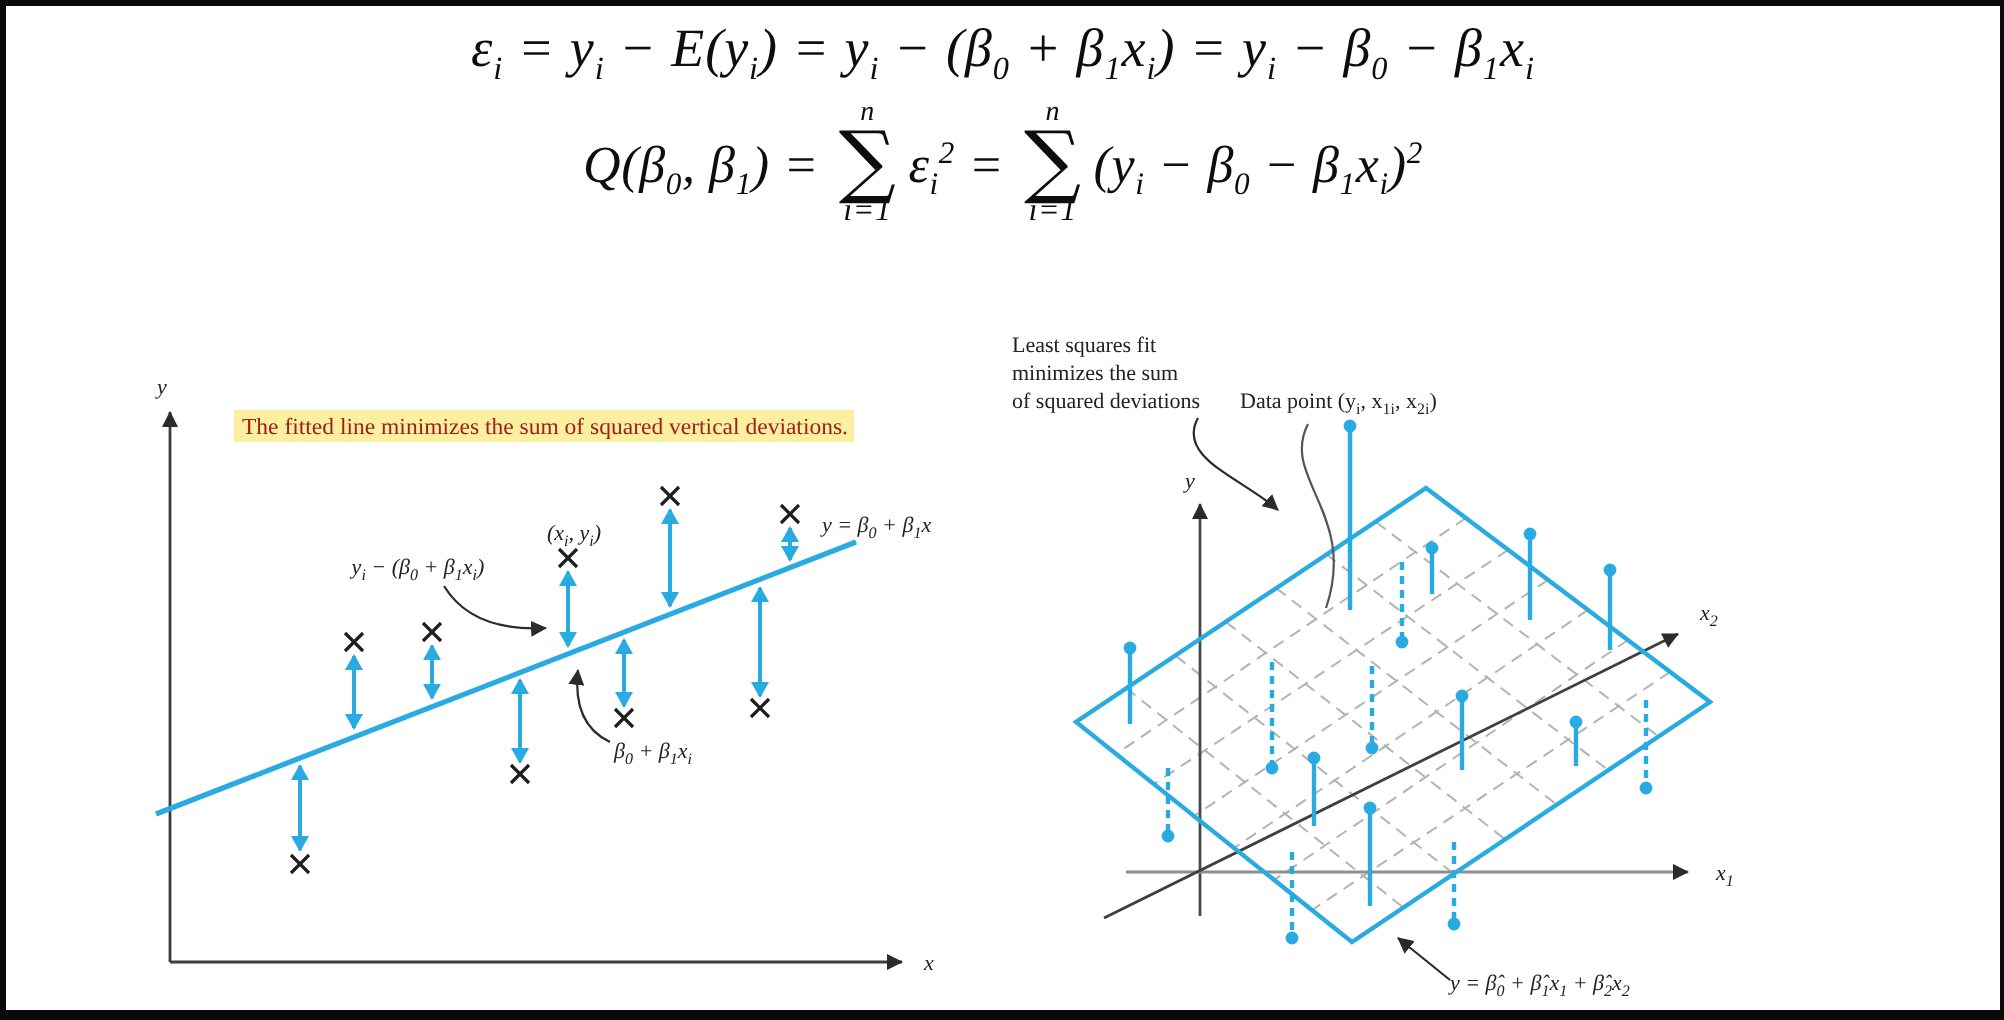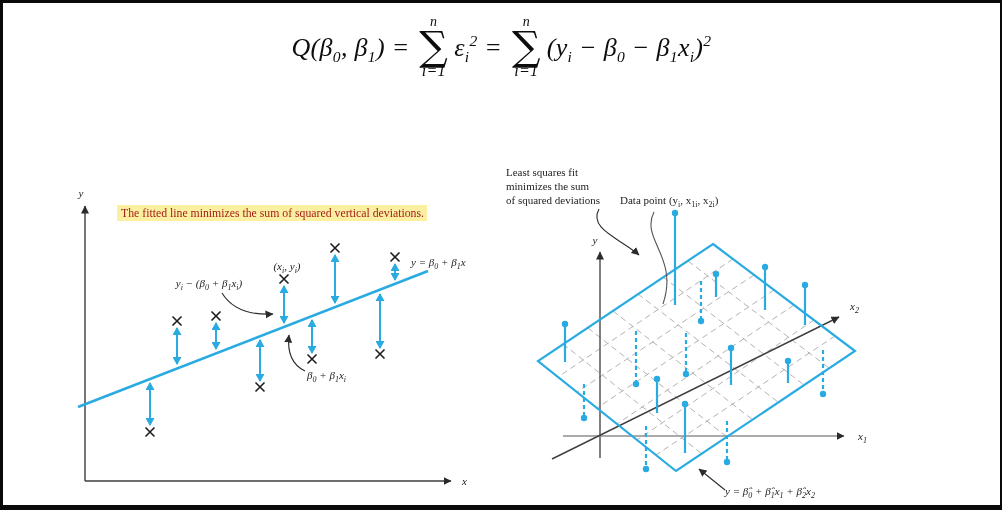--- a/index.html
+++ b/index.html
@@ -25,20 +25,21 @@
   .plain{font-style:normal;font-size:11px;}
   .caption-text{font-style:normal;font-size:11.5px;fill:#a51c1c;}
   .ts-sub{font-size:8px;}
 </style>
 </head>
 <body>
 
 <div class="canvas">
 
   <div class="equations">
+    <div class="eq eq1">ε<sub>i</sub> = y<sub>i</sub> − E(y<sub>i</sub>) = y<sub>i</sub> − (β<sub>0</sub> + β<sub>1</sub>x<sub>i</sub>) = y<sub>i</sub> − β<sub>0</sub> − β<sub>1</sub>x<sub>i</sub></div>
     <div class="eq eq2">Q(β<sub>0</sub>, β<sub>1</sub>) = <span class="sum">
           <span class="sum-top">n</span>
           <span class="sigma">∑</span>
           <span class="sum-bot">i=1</span>
         </span>ε<sub>i</sub><sup>2</sup> = <span class="sum">
           <span class="sum-top">n</span>
           <span class="sigma">∑</span>
           <span class="sum-bot">i=1</span>
         </span>(y<sub>i</sub> − β<sub>0</sub> − β<sub>1</sub>x<sub>i</sub>)<sup>2</sup></div>
   </div>

